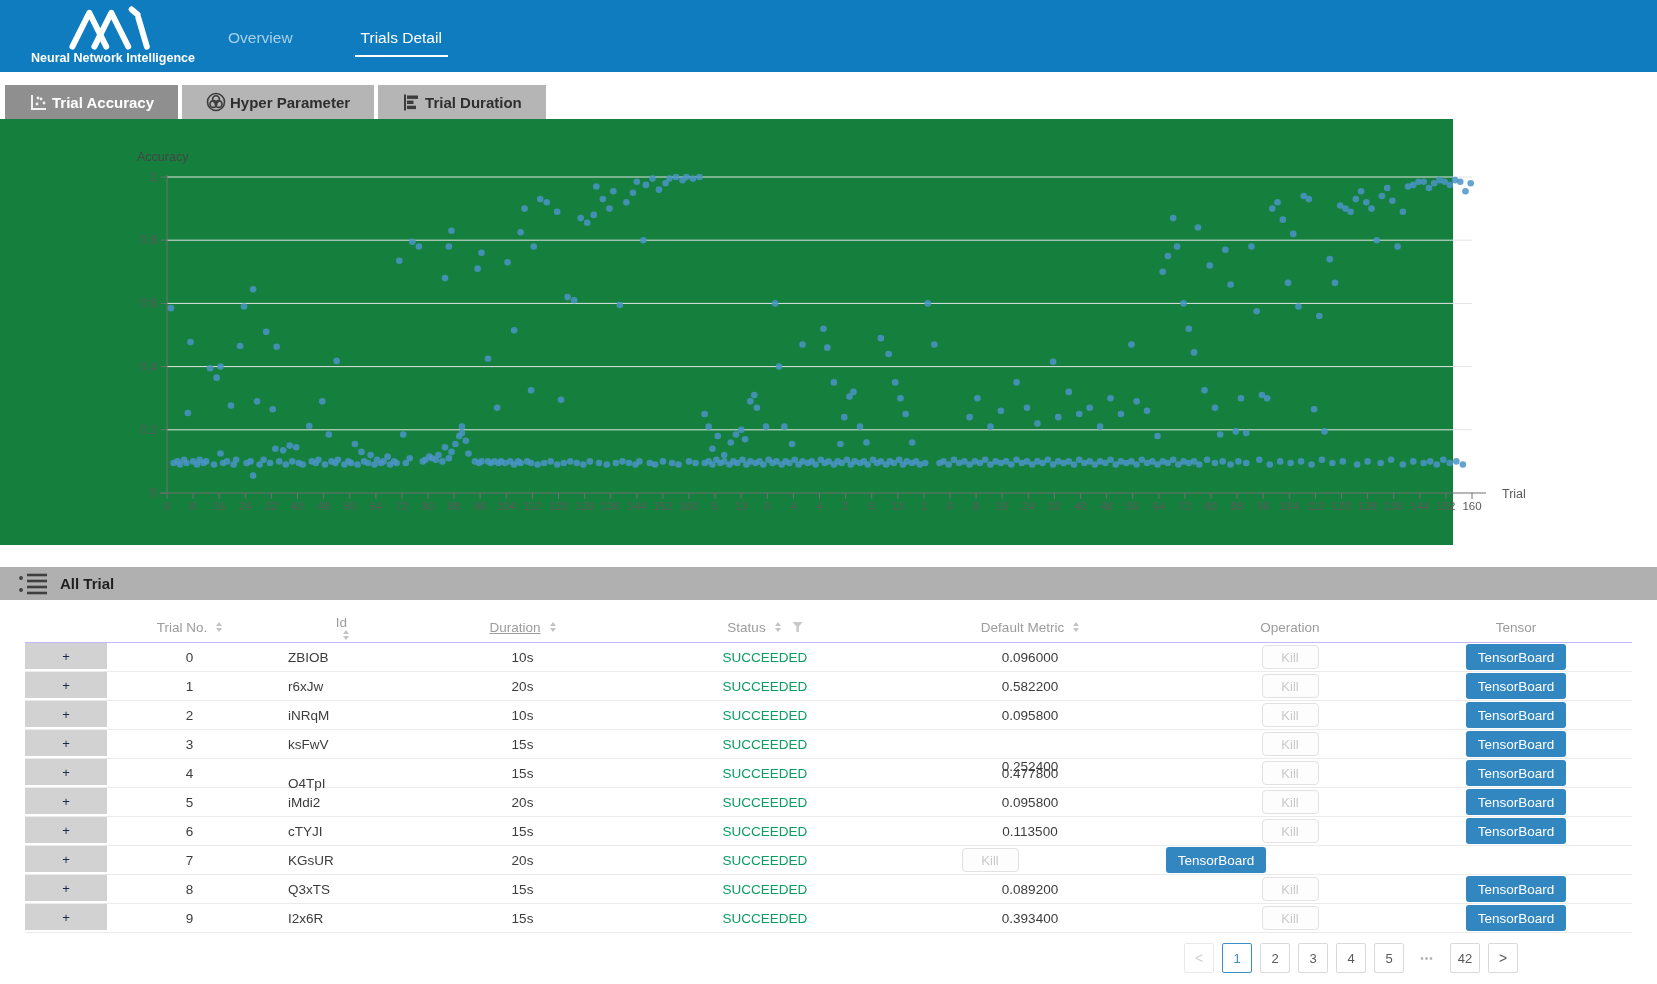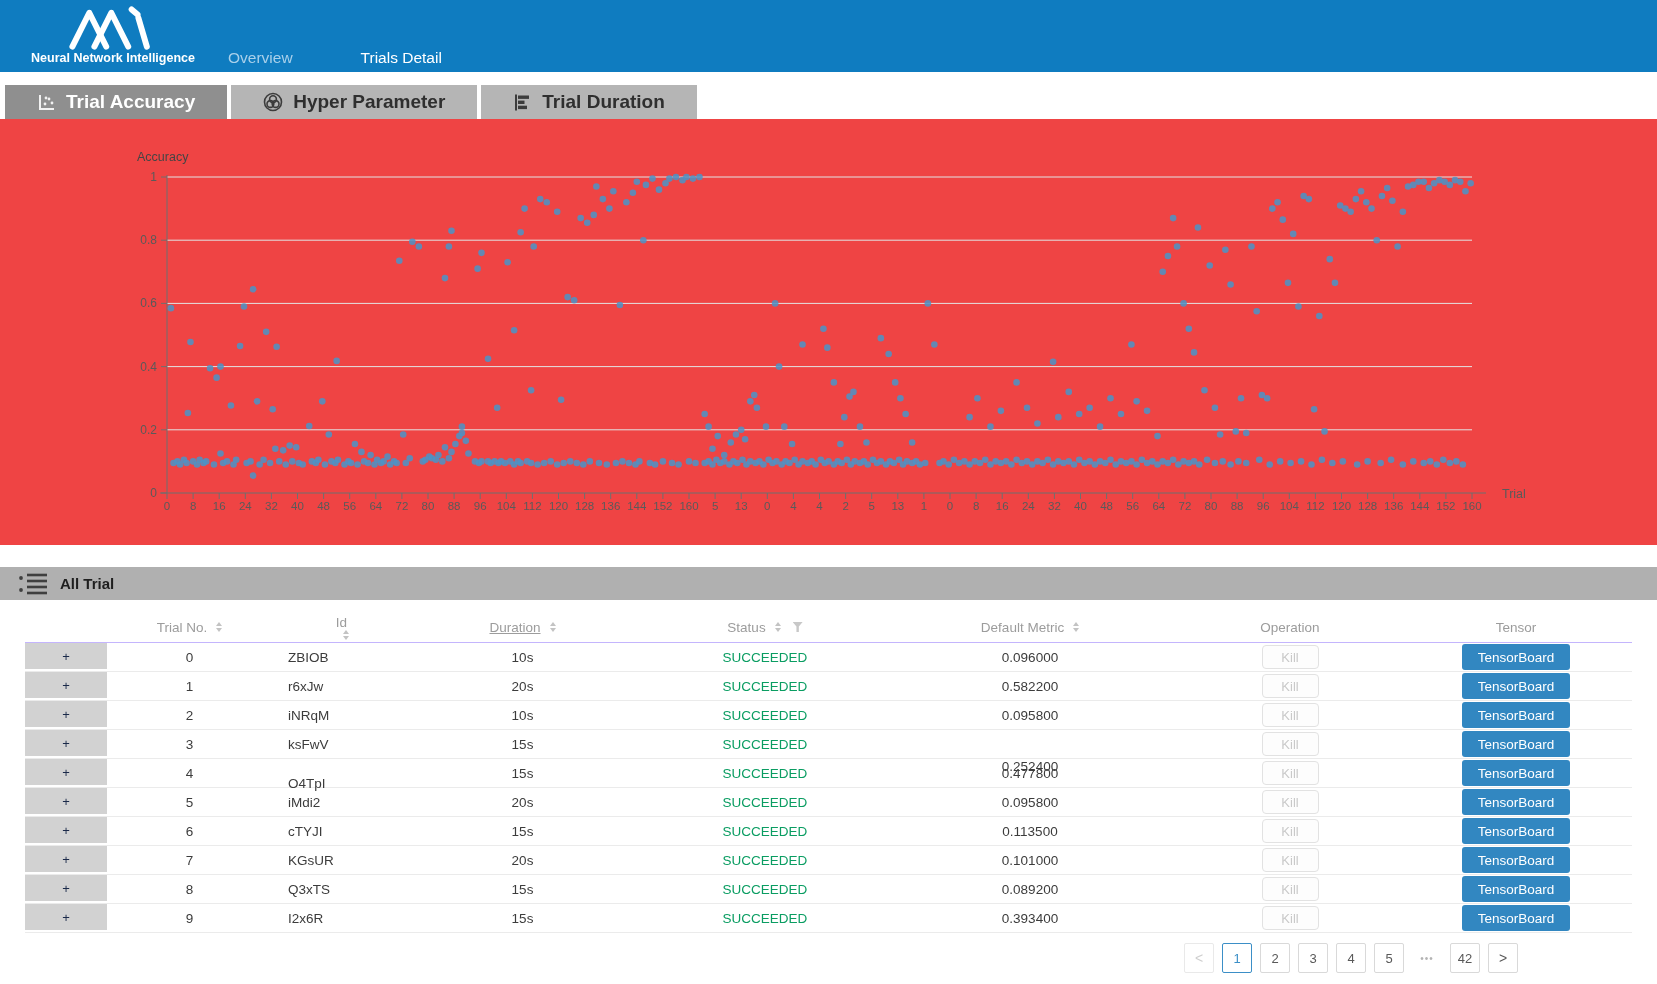--- a/index.html
+++ b/index.html
@@ -3,52 +3,52 @@
 <meta charset="utf-8">
 <style>
   * { margin:0; padding:0; box-sizing:border-box; }
   html,body { width:1657px; height:984px; background:#fff; font-family:"Liberation Sans", sans-serif; overflow:hidden; }
 
   
   .topbar { position:relative; height:72px; background:#0f7cc0; }
   .logo { position:absolute; left:28px; top:4px; width:170px; text-align:center; cursor:pointer; }
   .logo-mark { display:block; margin:2px auto 0; }
   .logo-caption { color:#fff; font-size:12.5px; font-weight:700; margin-top:1px; white-space:nowrap; }
-  .topnav { position:absolute; left:222px; top:0; height:72px; display:flex; align-items:center; gap:56px;margin-top:20px; }
+  .topnav { position:absolute; left:222px; top:0; height:72px; display:flex; align-items:center; gap:56px; }
   .nav-item { font-size:15.5px; color:#a9d0ea; cursor:pointer; padding:14px 6px 8px; border-bottom:2px solid transparent; }
   .nav-item.active { color:#fff; border-bottom-color:#fff; }
 
   
   .tabstrip { display:flex; gap:4px; margin:13px 0 0 5px; height:34px; }
-  .tab { display:flex; align-items:center; gap:10px; padding:0 32px; background:#b5b5b5; color:#2f2f2f; font-size:19px; font-weight:600; cursor:pointer; }
+  .tab { display:flex; align-items:center; gap:4px; padding:0 24px; background:#b5b5b5; color:#2f2f2f; font-size:15px; font-weight:600; cursor:pointer; }
   .tab.active { background:#8f8f8f; color:#fff; }
   .tab svg { display:block; }
 
   
-  .chart-section { width:1657px; height:426px; background:#ef4444; }
+  .chart-section { width:1453px; height:426px; background:#15803d; }
 
   
   .section-bar { margin-top:22px; height:33px; background:#b0b0b0; display:flex; align-items:center; padding-left:18px; gap:12px; }
   .section-bar .bar-title { font-size:15px; font-weight:700; color:#1f1f1f; }
 
   
   .trials-table { margin:12px 25px 0 25px; width:1607px; font-size:13.5px; }
   .t-head { display:flex; align-items:center; height:31px; color:#9c9c9c; border-bottom:1px solid #c4b5fd; }
   .t-row  { display:flex; align-items:stretch; height:29px; border-bottom:1px solid #ebebeb; color:#3c3c3c; }
   .cell { display:flex; align-items:center; justify-content:center; }
   .cell.left { justify-content:flex-start; padding-left:16px; }
   .cell-exp { background:#d2d2d2; border-bottom:2px solid #fff; color:#1b2a4a; font-size:13px; cursor:pointer; }
   .sorter { display:inline-flex; flex-direction:column; gap:2px; margin-left:9px; cursor:pointer; }
   .car { width:0; height:0; border-left:3.5px solid transparent; border-right:3.5px solid transparent; }
   .car.up   { border-bottom:4px solid #c3c3c3; }
   .car.down { border-top:4px solid #c3c3c3; }
   .filter-ic { display:inline-block; width:10px; height:10px; background:#c8c8c8; margin-left:12px; cursor:pointer;
                clip-path:polygon(0 0,100% 0,62% 45%,62% 100%,38% 100%,38% 45%); }
   .btn-kill { width:57px; height:24px; border:1px solid #e2e2e2; border-radius:4px; background:#fdfdfd; color:#c9c9c9; font-size:13px; font-family:inherit; }
-  .btn-tb { width:108px; height:26px; border:none; border-radius:3px; color:#fff; font-size:13.5px; font-family:inherit; cursor:pointer; }
+  .btn-tb { width:100px; height:26px; border:none; border-radius:3px; color:#fff; font-size:13.5px; font-family:inherit; cursor:pointer; }
 
   
   .pg { display:flex; justify-content:flex-end; align-items:center; gap:8px; margin:10px 139px 0 0; }
   .pg-item { min-width:30px; height:30px; padding:0 4px; border:1px solid #d9d9d9; border-radius:2px; background:#fff;
              display:flex; align-items:center; justify-content:center; font-size:13px; color:#595959; cursor:pointer; }
   .pg-item.active { border-color:#3b8fc7; color:#3b8fc7; }
   .pg-item.disabled { color:#cfcfcf; border-color:#e9e9e9; cursor:default; }
   .pg-item.ellipsis { border:none; color:#b3b3b3; font-size:10px; letter-spacing:1px; cursor:pointer; }
   .pg-item.arrow { font-size:14px; }
 </style>
@@ -819,21 +819,20 @@
         <div class="cell" style="width: 232px;">
           <button class="btn-tb" style="background: rgb(50, 135, 193);">TensorBoard</button>
         </div>
       </div>
       <div class="t-row">
         <div class="cell cell-exp" style="width: 82px;">+</div>
         <div class="cell" style="width: 165px;">7</div>
         <div class="cell left" style="width: 123px;">KGsUR</div>
         <div class="cell" style="width: 255px;">20s</div>
         <div class="cell" style="width: 230px; color: rgb(10, 157, 98);">SUCCEEDED</div>
-        <div class="cell" style="width: 300px;">0.101000</div>
         <div class="cell" style="width: 220px;">
           <button class="btn-kill" disabled="">Kill</button>
         </div>
         <div class="cell" style="width: 232px;">
           <button class="btn-tb" style="background: rgb(50, 135, 193);">TensorBoard</button>
         </div>
       </div>
       <div class="t-row">
         <div class="cell cell-exp" style="width: 82px;">+</div>
         <div class="cell" style="width: 165px;">8</div>

